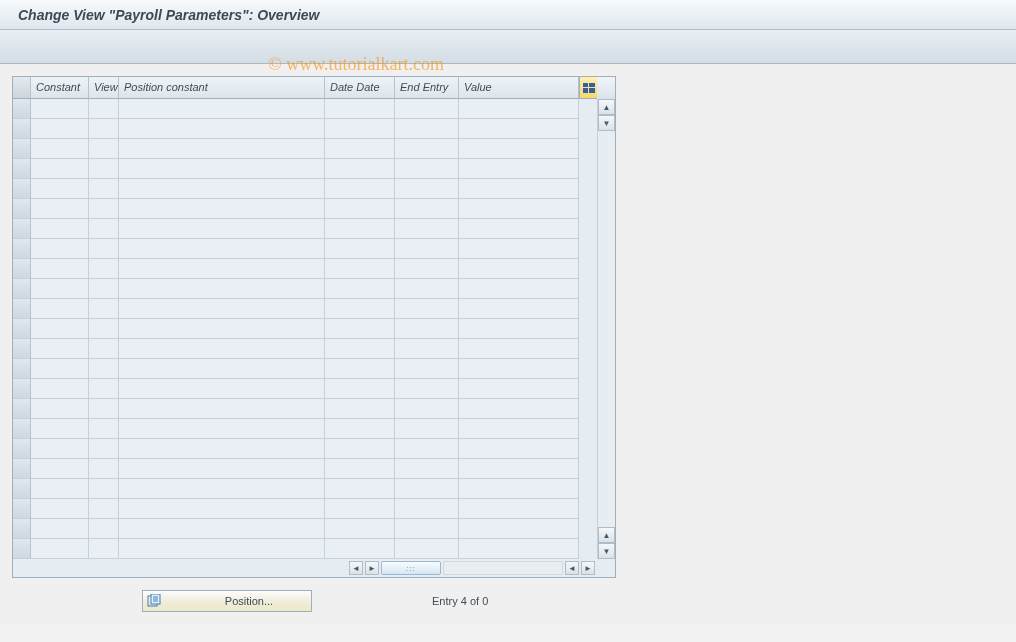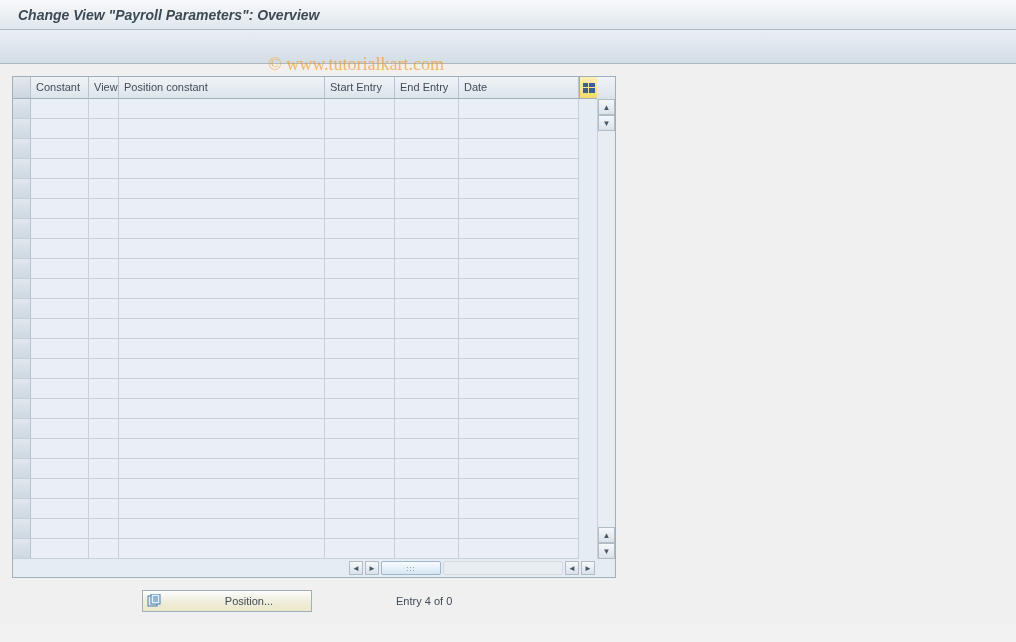--- a/index.html
+++ b/index.html
@@ -34,20 +34,21 @@
     }
     .grid-wrap {
       width: 604px;
       border: 1px solid #9fb0bd;
       background: #e5ecf2;
       position: relative;
     }
     .grid {
       display: flex;
       flex-direction: column;
+      font-style: italic;
     }
     .header-row {
       display: flex;
       height: 22px;
       background: linear-gradient(to bottom, #f0f4f8, #dbe3ea);
     }
     .header-cell {
       border-right: 1px solid #b5c3ce;
       border-bottom: 1px solid #9fb0bd;
       font-size: 11px;
@@ -138,21 +139,21 @@
       border-radius: 2px;
       display: flex; align-items: center; justify-content: center;
     }
     .hscroll-thumb span { color: #5a748c; letter-spacing: 1px; font-size: 8px; }
     .hscroll-track { flex: 1; height: 14px; background: #e8edf2; border: 1px solid #d2dbe2; border-radius: 2px; }
     .arrow { font-size: 8px; color: #44586a; }
     .footer {
       margin-top: 12px;
       display: flex;
       align-items: center;
-      gap: 84px;
+      gap: 120px;
       padding-left: 130px;
     }
     .position-btn {
       width: 170px; height: 22px;
       border: 1px solid #9fb0bd;
       background: linear-gradient(to bottom, #fdfdfb, #f0eedd 50%, #ece8c7);
       display: flex; align-items: center;
       padding: 0 4px; gap: 30px;
       cursor: pointer;
       color: #404c58;
@@ -184,23 +185,23 @@
 
 <div class="content">
   <div class="grid-wrap">
     <div class="grid">
       <div class="header-row" id="header-row">
         <div class="header-cell sel" style="width:18px;padding:0"></div>
 
       <div class="header-cell" style="width: 58px;">Constant</div>
           <div class="header-cell" style="width: 30px;">View</div>
           <div class="header-cell" style="width: 206px;">Position constant</div>
-          <div class="header-cell" style="width: 70px;">Start Entry</div>
+          <div class="header-cell" style="width: 70px;">Date Date</div>
           <div class="header-cell" style="width: 64px;">End Entry</div>
-          <div class="header-cell" style="width: 120px;">Date</div>
+          <div class="header-cell" style="width: 120px;">Value</div>
           <div class="header-cell icon-cell">
             <div class="icon-tbl">
               <div></div>
               <div></div>
               <div></div>
               <div></div>
             </div>
           </div>
         </div>
       <div class="table-body">

